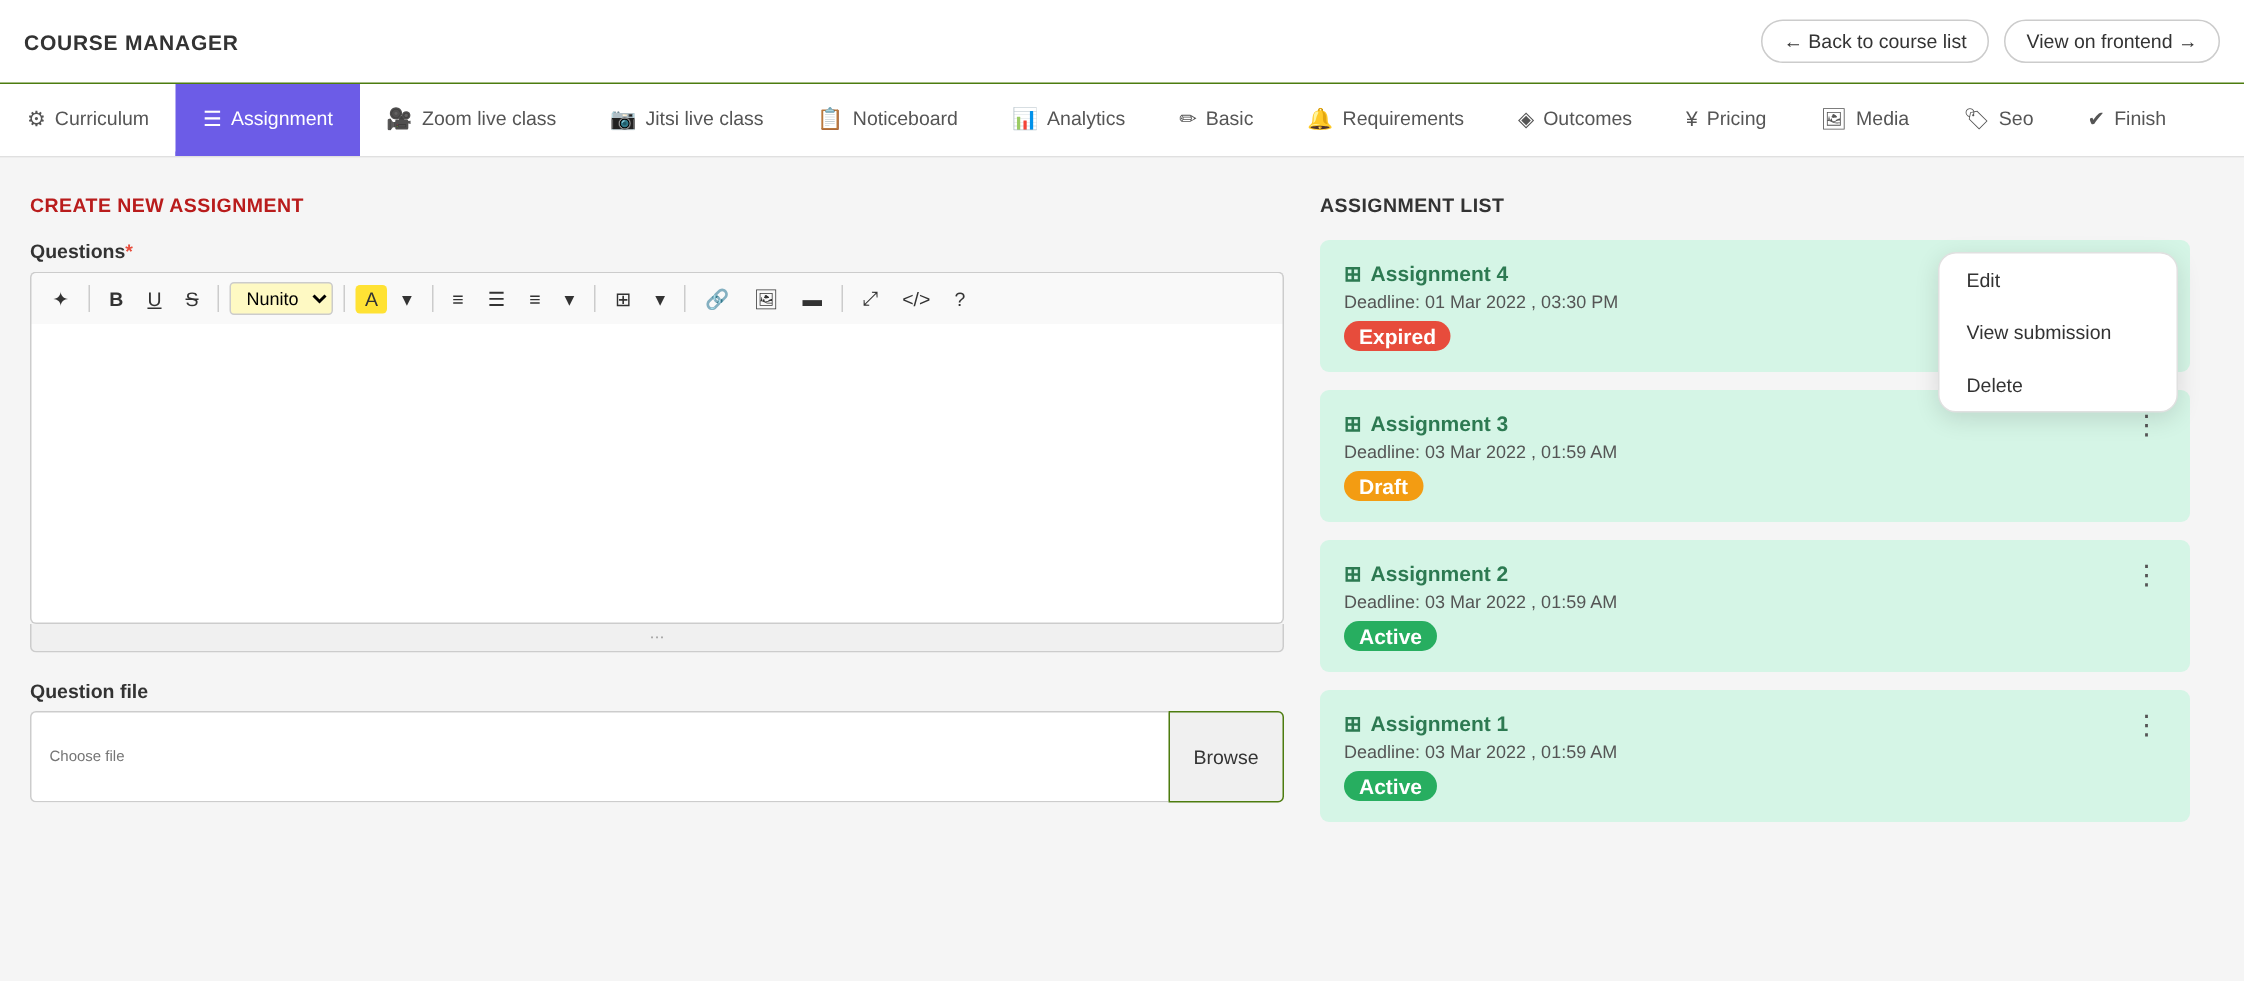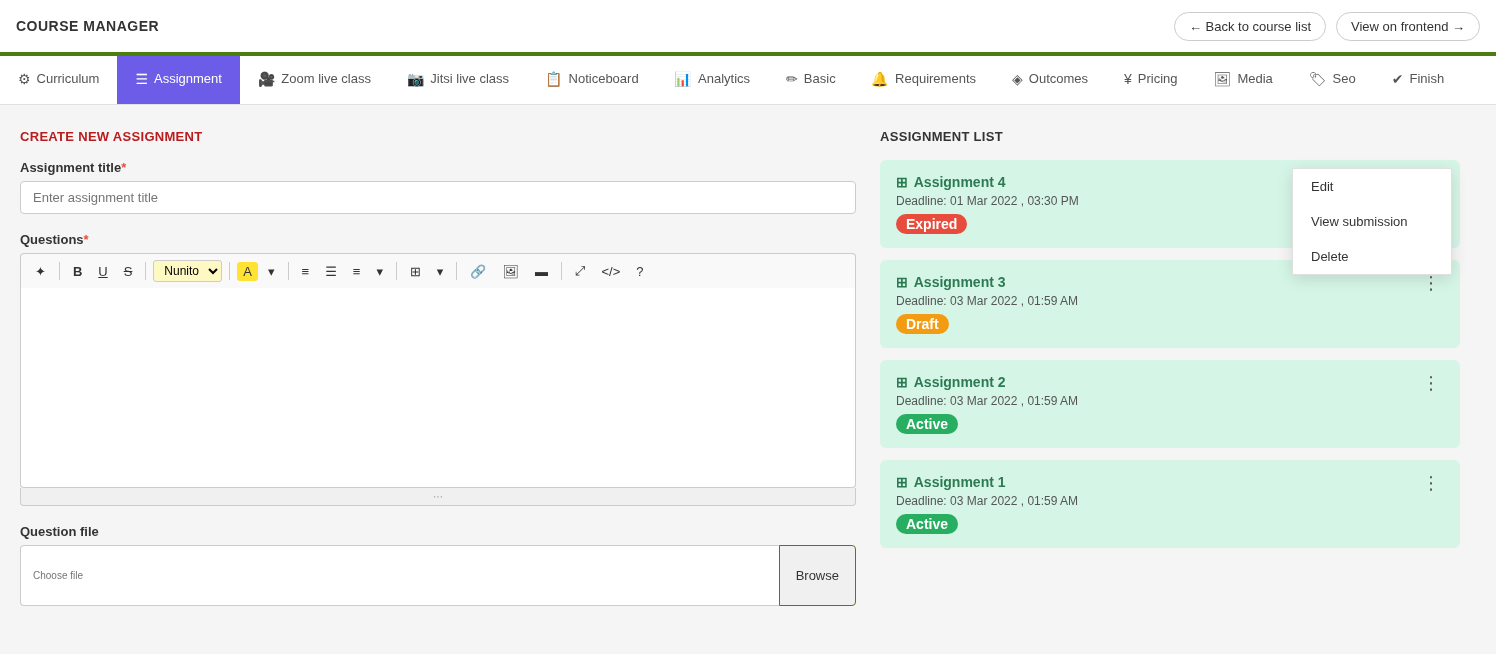--- a/index.html
+++ b/index.html
@@ -1,21 +1,21 @@
 <!DOCTYPE html>
 <html><head>
   <meta charset="utf-8">
   <style>
     * { box-sizing: border-box; margin: 0; padding: 0; }
     body { font-family: 'Segoe UI', Arial, sans-serif; font-size: 13px; background: #f5f5f5; color: #333; }
 
     
     .header {
       background: #fff;
-      border-bottom: 4px solid #4d7c0f;
+      border-bottom: 1px solid #4d7c0f;
       padding: 0 16px;
       height: 56px;
       display: flex;
       align-items: center;
       justify-content: space-between;
     }
     .header-title {
       font-size: 14px;
       font-weight: 700;
       color: #333;
@@ -259,21 +259,21 @@
       flex-shrink: 0;
     }
 
     
     .context-menu {
       position: absolute;
       right: 8px;
       top: 12px;
       background: #fff;
       border: 1px solid #e0e0e0;
-      border-radius: 2px;
+      border-radius: 12px;
       box-shadow: 0 4px 16px rgba(0,0,0,0.12);
       z-index: 100;
       min-width: 160px;
       overflow: hidden;
     }
     .context-menu-item {
       padding: 10px 18px;
       font-size: 13px;
       cursor: pointer;
       color: #333;
@@ -347,26 +347,20 @@
     <span class="nav-tab-icon">✔</span>
     <span>Finish</span>
   </div>
 </nav>
 
 <div class="main-content">
 
   <div class="left-panel">
     <div class="section-title">CREATE NEW ASSIGNMENT</div>
 
-    <div class="form-group">
-      <label class="form-label">
-        <span>Assignment title</span><span class="required">*</span>
-      </label>
-      <input class="form-input" type="text" placeholder="Enter assignment title" style="">
-    </div>
 
     <div class="form-group">
       <label class="form-label">
         <span>Questions</span><span class="required">*</span>
       </label>
 
       <div class="editor-toolbar">
         <button class="toolbar-btn">✦</button>
         <div class="toolbar-separator"></div>
         <button class="toolbar-btn tb-bold">B</button>

